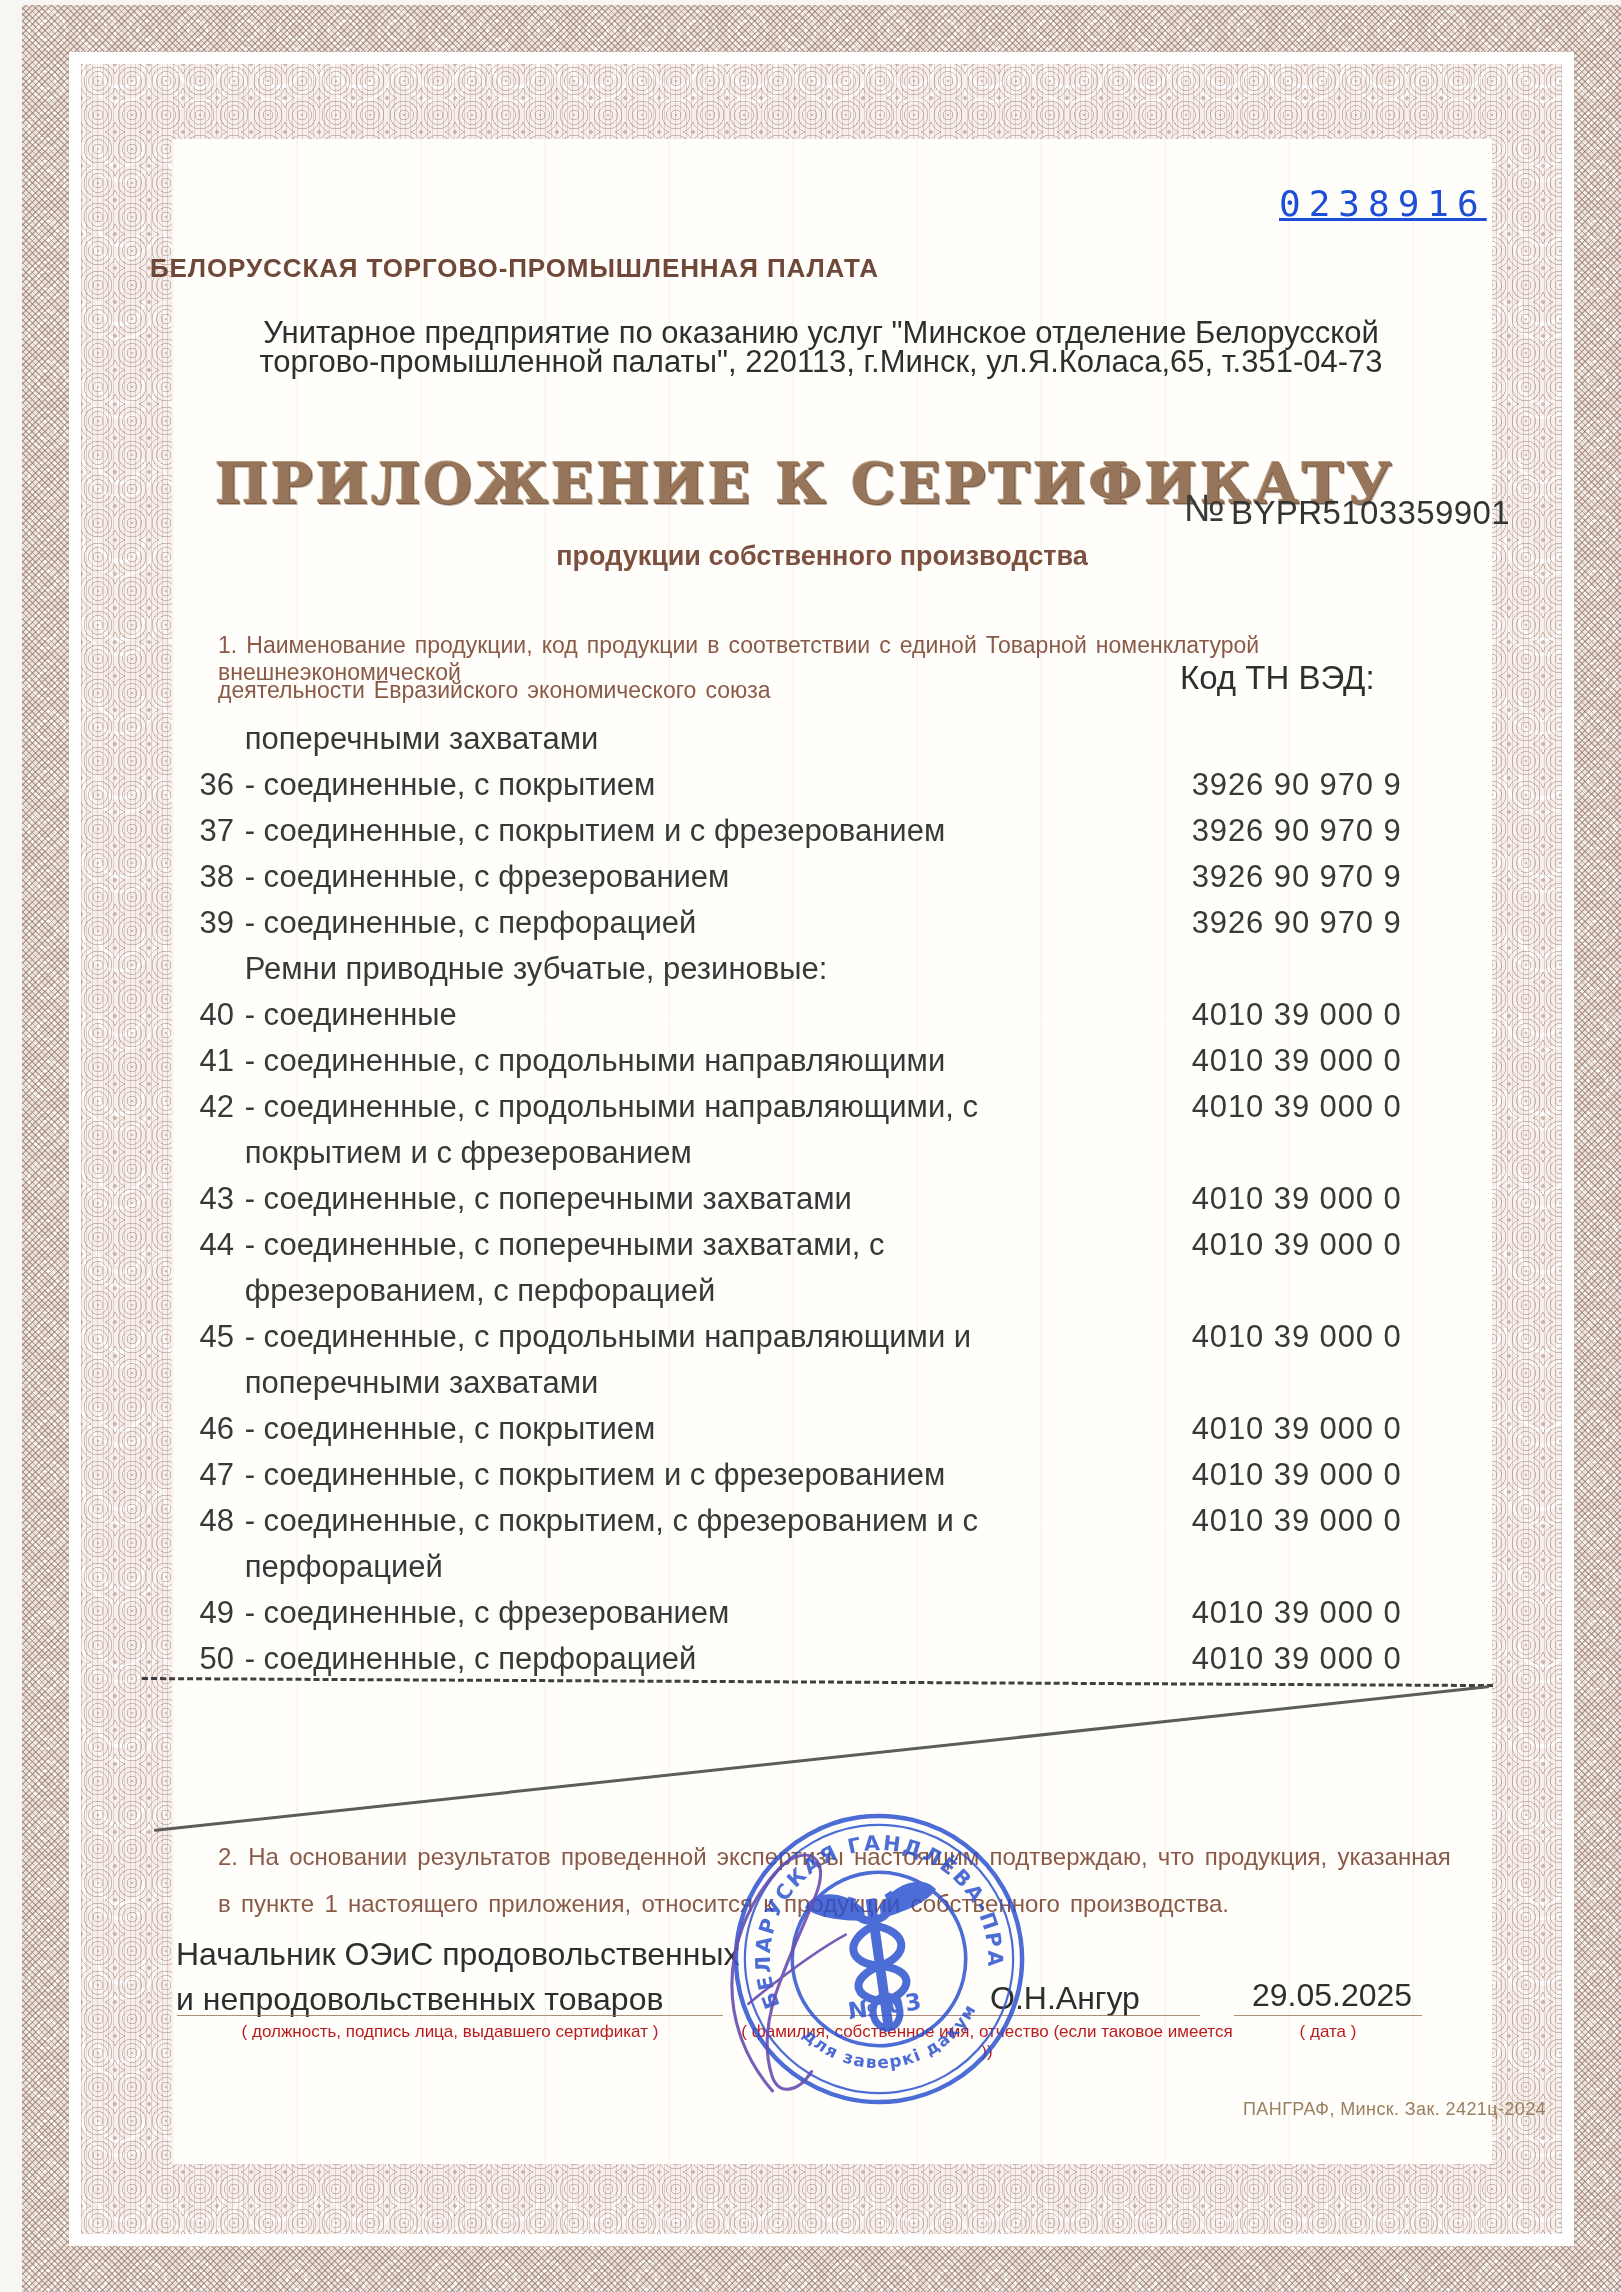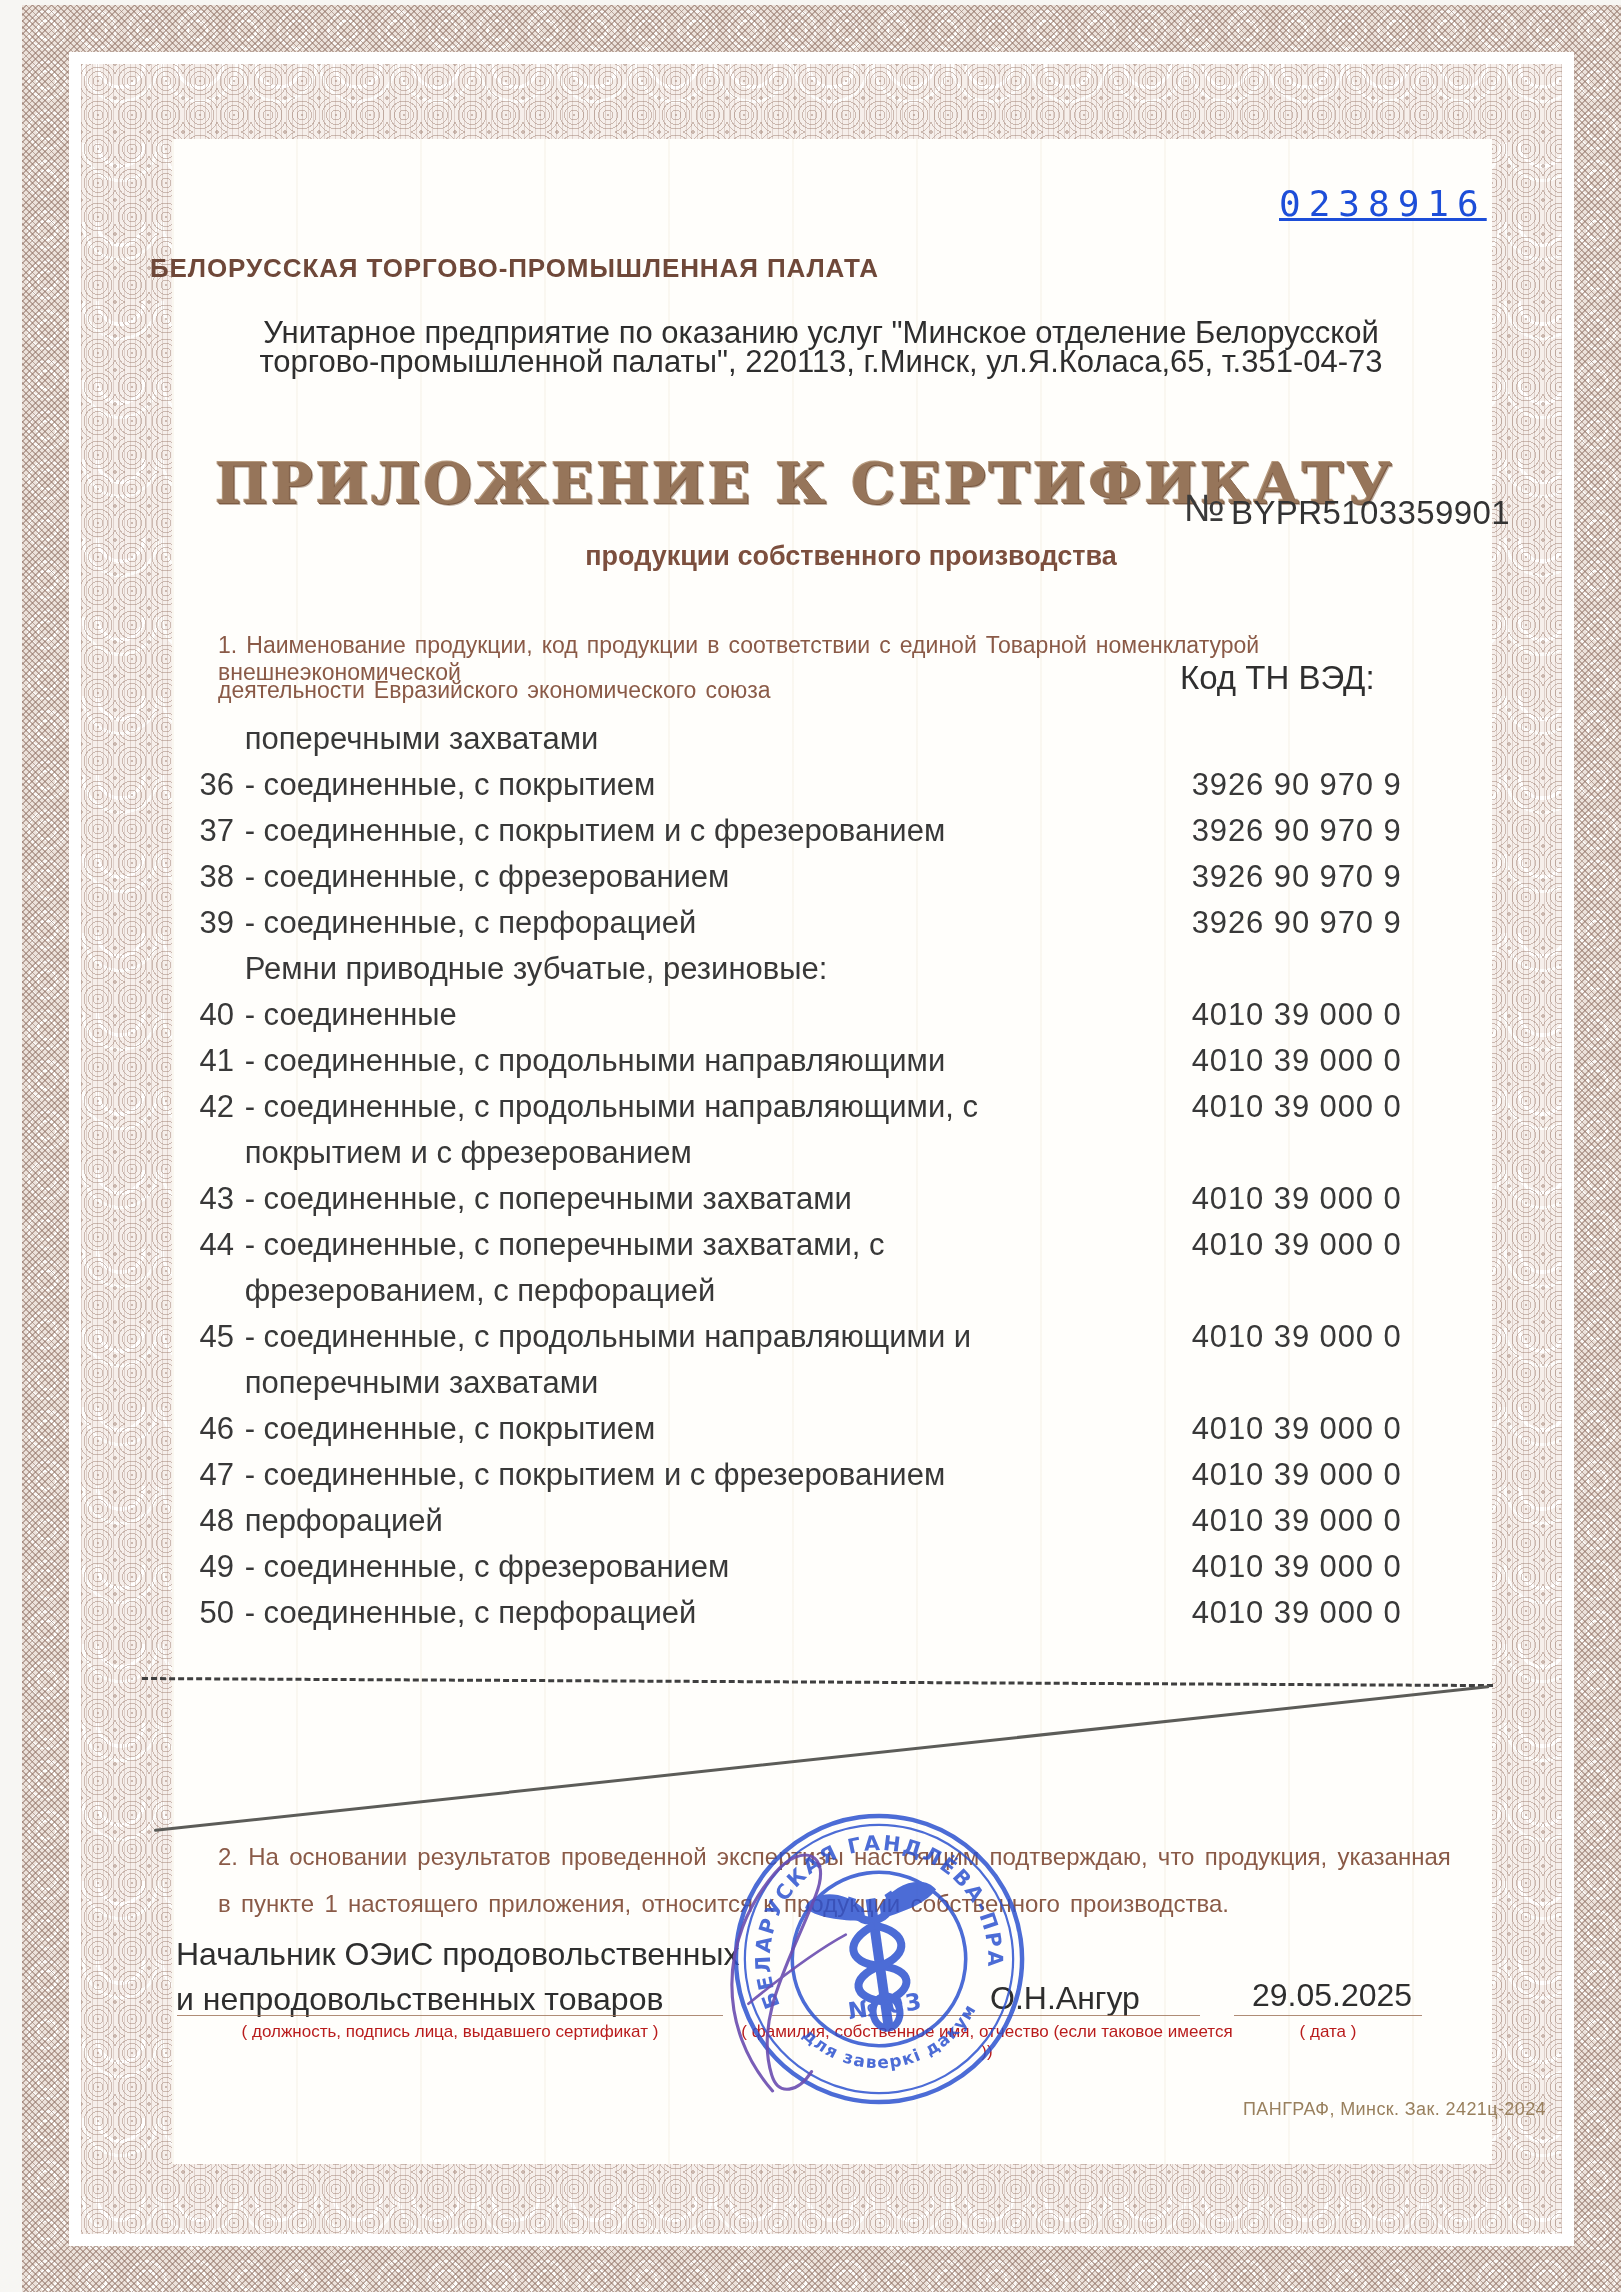--- a/index.html
+++ b/index.html
@@ -50,21 +50,21 @@
   .orgline2{left:150px;top:344px;width:1342px;text-align:center;font-size:31px;color:#2e2e2e;}
   .title-main{
     left:215px;top:450px;
     font-family:"DejaVu Serif",serif;font-weight:bold;font-size:56px;letter-spacing:2.7px;
     color:#96755a;
     text-shadow:0.9px 0.9px 0 #7b5a42, 1.8px 1.8px 0 rgba(123,90,66,.45), -0.9px -0.9px 0 #b69a7e;
     text-align:center;
   }
   .num-sign{left:1184px;top:487px;font-size:38px;color:#3a3a3a;}
   .cert-number{left:1231px;top:494px;font-size:33px;color:#333;letter-spacing:0.4px;}
-  .subtitle{left:403px;top:541px;width:896px;text-align:center;font-size:27px;font-weight:bold;color:#7c4f3e;}
+  .subtitle{left:374px;top:541px;width:896px;text-align:center;font-size:27px;font-weight:bold;color:#7c4f3e;}
   .s1line{color:#8a5a47;font-size:23px;word-spacing:2.7px;}
   .s1l1{left:218px;top:632px;width:1290px;}
   .s1l2{left:218px;top:677px;width:1075px;}
   .code-header{left:1180px;top:659px;font-size:33px;color:#2f2f2f;}
   
   .ptable{left:164px;top:716px;width:1272px;font-size:31px;color:#383838;line-height:46px;}
   .prow{display:flex;align-items:flex-start;}
   .pnum{width:70px;text-align:right;padding-right:10.7px;flex:none;}
   .pdesc{width:947px;flex:none;}
   .pcode{flex:none;letter-spacing:0.9px;}
@@ -219,20 +219,21 @@
     <div class="prow">
     <span class="pnum">47</span>
     <span class="pdesc">
         <div>- соединенные, с покрытием и с фрезерованием</div>
       </span>
     <span class="pcode">4010 39 000 0</span>
   </div>
     <div class="prow">
     <span class="pnum">48</span>
     <span class="pdesc">
+        <div>- соединенные, с покрытием, с фрезерованием и с</div>
         <div>перфорацией</div>
       </span>
     <span class="pcode">4010 39 000 0</span>
   </div>
     <div class="prow">
     <span class="pnum">49</span>
     <span class="pdesc">
         <div>- соединенные, с фрезерованием</div>
       </span>
     <span class="pcode">4010 39 000 0</span>

